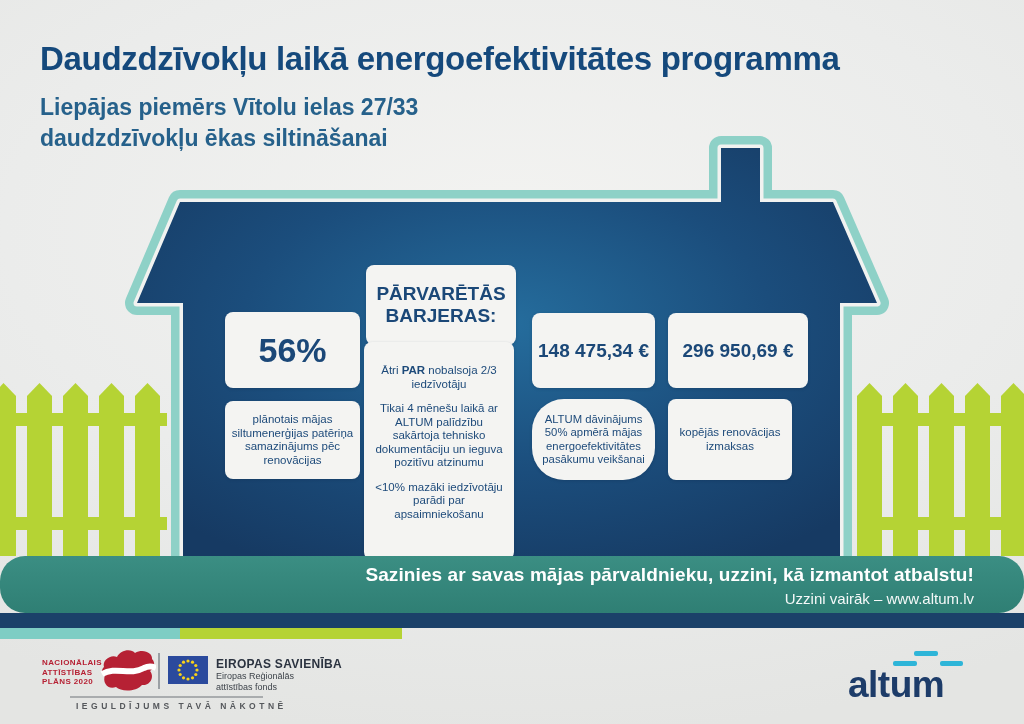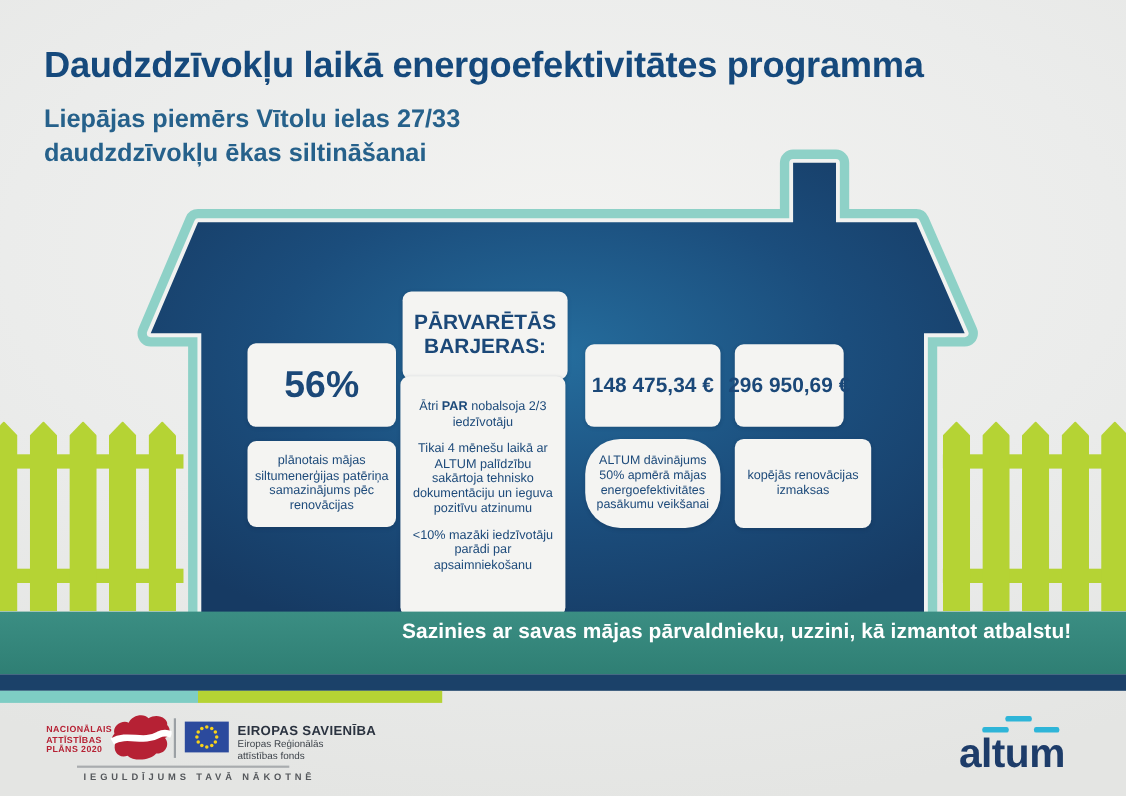--- a/index.html
+++ b/index.html
@@ -25,27 +25,27 @@
 
   
   .card{position:absolute;background:#f4f4f2;border-radius:8px;color:#1d4a7a;
         box-shadow:0 1px 3px rgba(15,40,70,.25);display:flex;align-items:center;justify-content:center;text-align:center;}
   .card-savings-value{left:225px;top:312px;width:135px;height:76px;font-size:34px;font-weight:700;color:#1b4878;}
   .card-savings-label{left:225px;top:401px;width:135px;height:78px;font-size:11.5px;line-height:13.5px;padding:4px 6px;}
   .card-barriers-title{left:366px;top:265px;width:150px;height:80px;font-size:19px;line-height:22px;font-weight:700;color:#1b4878;}
   .card-barriers-body{left:364px;top:342px;width:150px;height:218px;align-items:flex-start;font-size:11.5px;line-height:13.5px;padding:22px 8px 8px;}
   .card-barriers-body .inner p{margin:0 0 11px;}
   .card-grant-value{left:532px;top:313px;width:123px;height:75px;font-size:19px;font-weight:700;color:#1b4878;white-space:nowrap;}
-  .card-total-value{left:668px;top:313px;width:99px;height:75px;font-size:19px;font-weight:700;color:#1b4878;white-space:nowrap;text-align:right;}
+  .card-total-value{left:668px;top:313px;width:140px;height:75px;font-size:19px;font-weight:700;color:#1b4878;white-space:nowrap;text-align:right;}
   .card-grant-label{left:532px;top:399px;width:123px;height:81px;font-size:11.3px;line-height:13.5px;padding:4px 4px;border-radius:32px;}
   .card-total-label{left:668px;top:399px;width:124px;height:81px;font-size:11.5px;line-height:13.5px;padding:4px 8px;}
 
   
   .banner{position:absolute;left:0;top:556px;width:1024px;height:57px;
-          background:linear-gradient(#3b8e83,#2f7f74);color:#ffffff;text-align:right;padding:8px 50px 0 0;}
+          background:linear-gradient(#3b8e83,#2f7f74);color:#ffffff;text-align:right;padding:8px 50px 0 0;border-radius:25px;}
   .banner-headline{font-size:19px;font-weight:700;letter-spacing:.1px;}
   .banner-more{font-size:15px;margin-top:4px;opacity:.95;}
   .navy-strip{position:absolute;left:0;top:613px;width:1024px;height:15px;background:#1b4169;}
   .bar-teal{position:absolute;left:0;top:628px;width:180px;height:11px;background:#7ecdc4;}
   .bar-lime{position:absolute;left:180px;top:628px;width:222px;height:11px;background:#b5d334;}
 
   
   .ndp-text{position:absolute;left:42px;top:658px;font-size:8px;line-height:9.5px;font-weight:700;
             letter-spacing:.4px;color:#b62134;}
   .ndp-wave{position:absolute;left:100px;top:647px;width:56px;height:46px;}
@@ -54,21 +54,21 @@
   .eu-title{position:absolute;left:216px;top:657px;font-size:12px;font-weight:700;color:#2b3340;letter-spacing:.3px;}
   .eu-sub{position:absolute;left:216px;top:671px;font-size:9px;line-height:10.5px;color:#3d434a;}
   .footer-rule{position:absolute;left:70px;top:696px;width:193px;height:2px;background:#a9acae;}
   .motto{position:absolute;left:76px;top:701px;font-size:8.5px;font-weight:700;letter-spacing:3.5px;color:#55585c;}
 
   
   .altum-dash{position:absolute;height:5px;background:#2eb5d8;border-radius:2px;}
   .dash-top{left:914px;top:651px;width:24px;}
   .dash-left{left:893px;top:661px;width:24px;}
   .dash-right{left:940px;top:661px;width:23px;}
-  .altum-text{position:absolute;left:848px;top:664px;width:120px;text-align:right;
+  .altum-text{position:absolute;left:848px;top:664px;width:120px;text-align:left;
               font-size:37px;font-weight:700;color:#1d3c69;letter-spacing:-0.5px;}
 </style>
 </head>
 <body>
 
 <div class="stage">
 
   <svg class="house-svg" viewBox="0 0 1024 724">
     <defs>
       <radialGradient id="hg" cx="0.5" cy="0.42" r="0.65">
@@ -124,20 +124,21 @@
   </div>
 
   <div class="card card-grant-value">148 475,34 €</div>
   <div class="card card-grant-label">ALTUM dāvinājums 50% apmērā mājas energoefektivitātes pasākumu veikšanai</div>
 
   <div class="card card-total-value">296 950,69 €</div>
   <div class="card card-total-label">kopējās renovācijas izmaksas</div>
 
   <div class="banner">
     <div class="banner-headline">Sazinies ar savas mājas pārvaldnieku, uzzini, kā izmantot atbalstu!</div>
+    <div class="banner-more">Uzzini vairāk – www.altum.lv</div>
   </div>
   <div class="navy-strip"></div>
   <div class="bar-teal"></div>
   <div class="bar-lime"></div>
 
   <div class="ndp-text">
     <div>NACIONĀLAIS</div>
     <div>ATTĪSTĪBAS</div>
     <div>PLĀNS 2020</div>
   </div>

